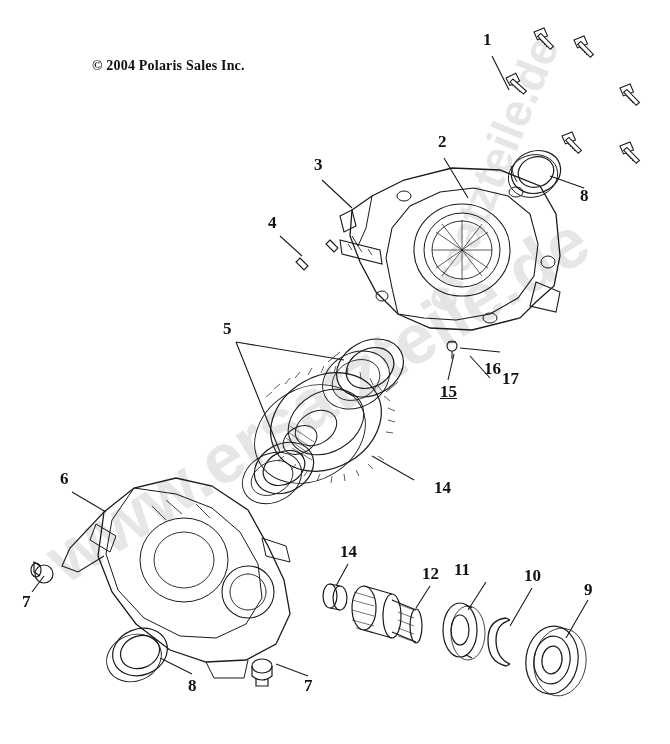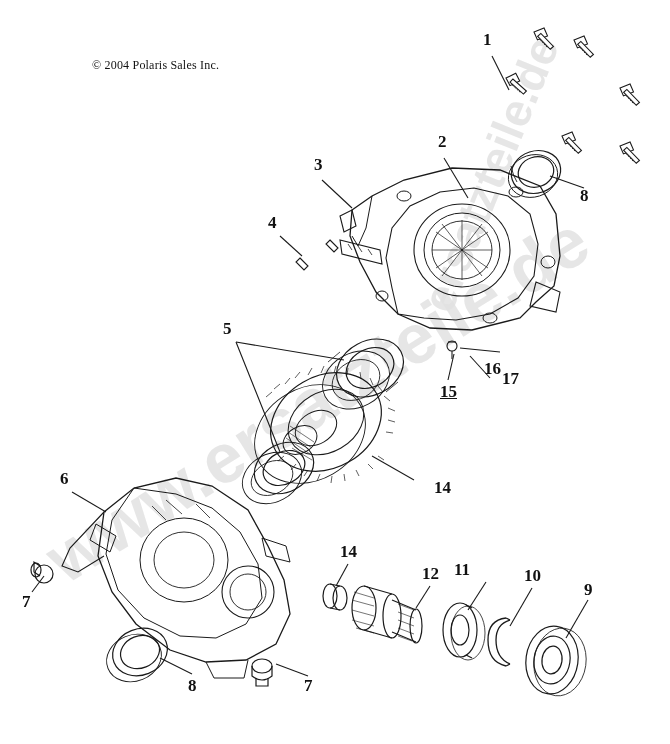--- a/index.html
+++ b/index.html
@@ -22,22 +22,22 @@
     left: 0;
     top: 0;
     width: 670px;
     height: 744px;
   }
   .copyright {
     position: absolute;
     left: 92px;
     top: 58px;
     font-family: "Liberation Serif", serif;
-    font-size: 12px;
-    font-weight: normal;
+    font-size: 14px;
+    font-weight: bold;
     color: #111111;
     white-space: nowrap;
     letter-spacing: 0.2px;
   }
   .callout {
     position: absolute;
     font-family: "Liberation Serif", serif;
     font-size: 17px;
     font-weight: bold;
     color: #111111;

